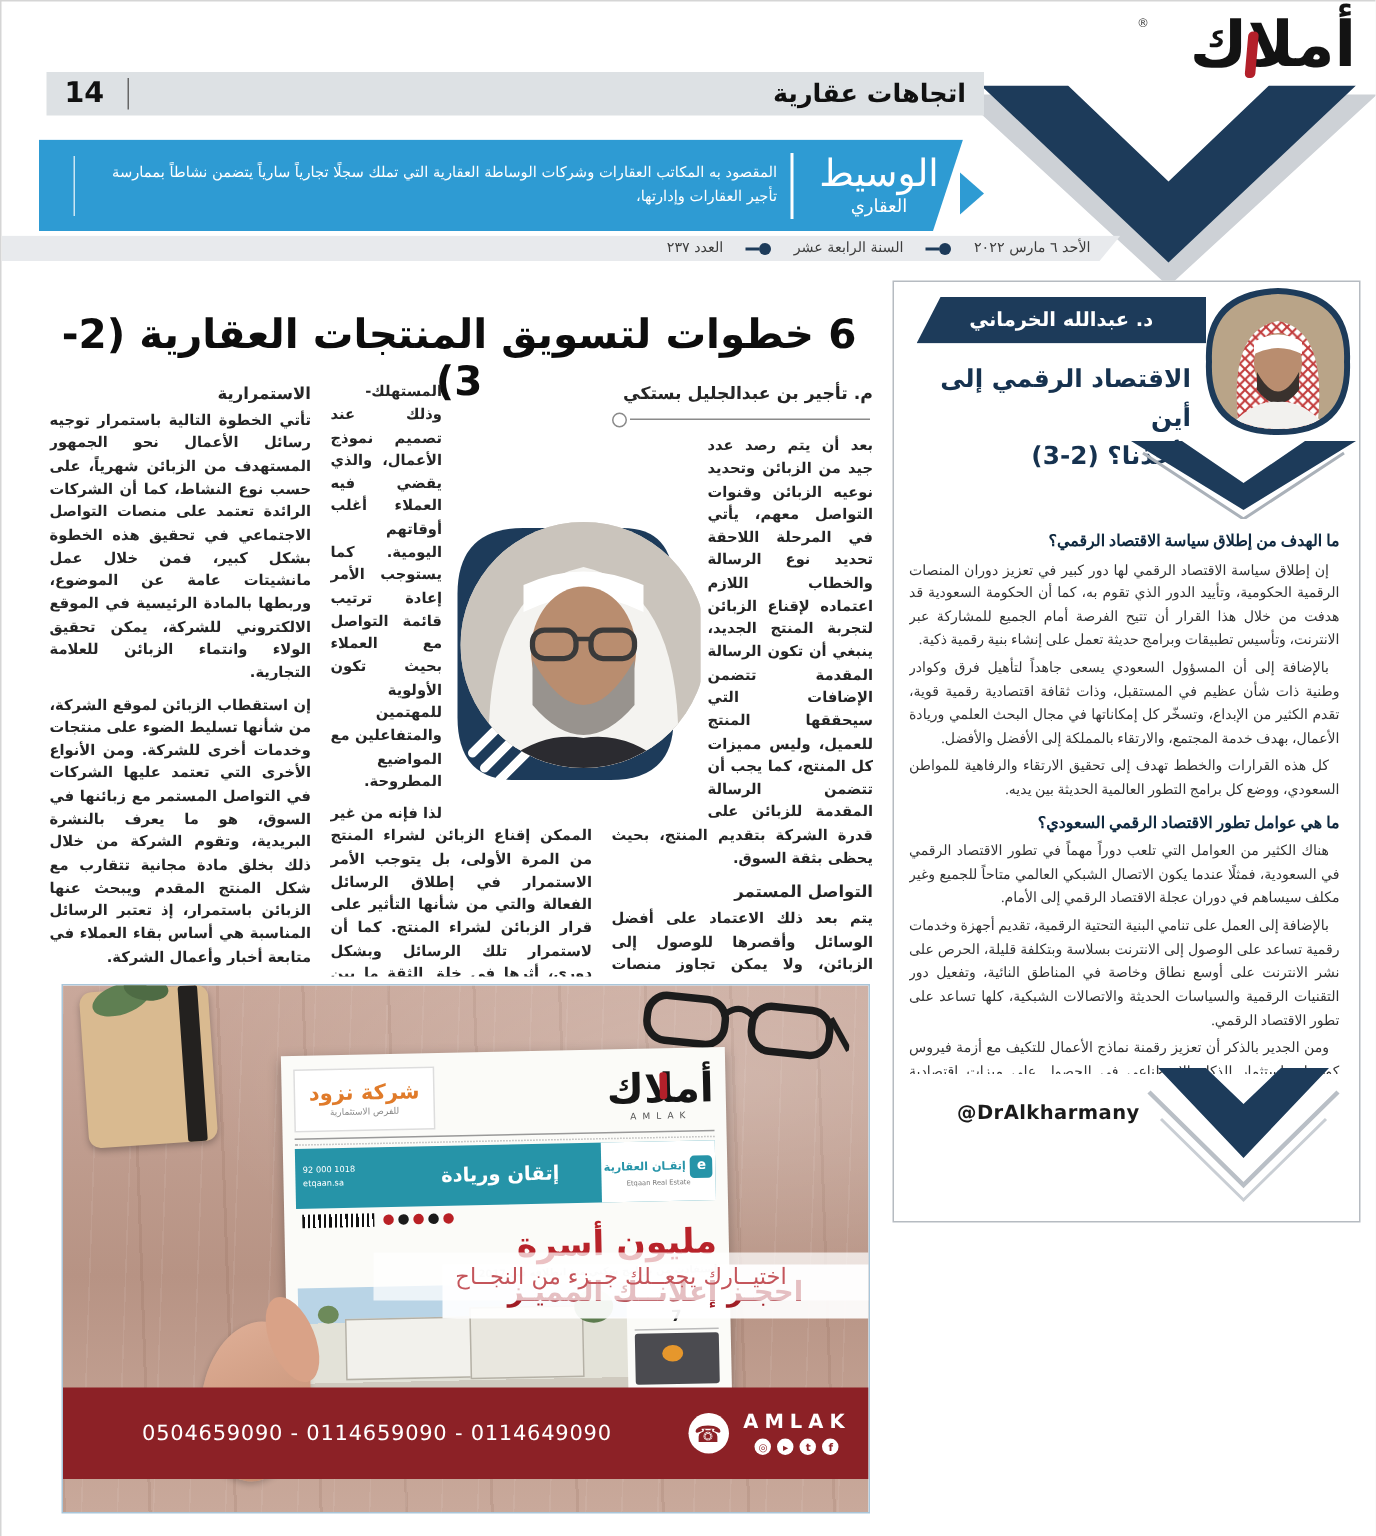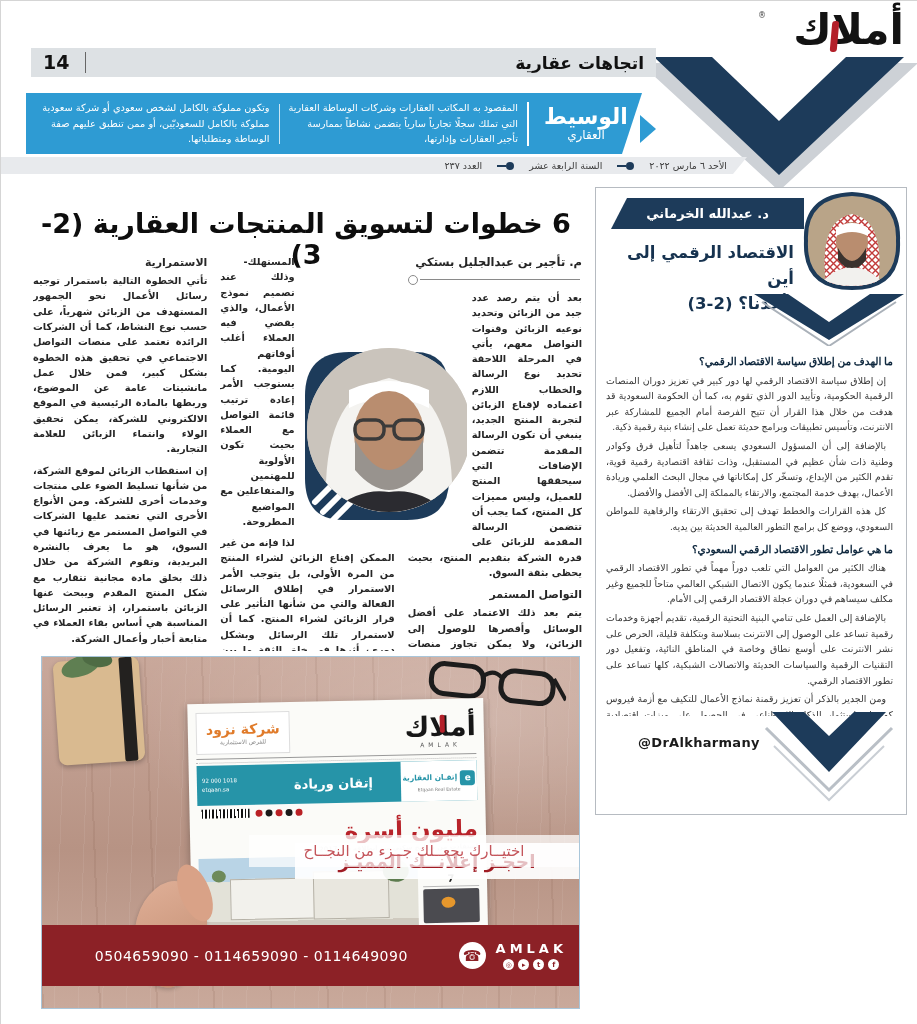--- a/index.html
+++ b/index.html
@@ -12,21 +12,21 @@
   .brand-reg{position:absolute;right:152px;top:10px;font-size:8px;color:#444;}
   .logo-chev{position:absolute;right:0;top:56px;width:278px;height:134px;}
   .section-bar{position:absolute;left:30px;top:47px;width:625px;height:29px;background:#dde1e4;
        display:flex;align-items:center;justify-content:space-between;padding:0 12px;box-sizing:border-box;}
   .section-title{font-weight:bold;font-size:17px;color:#111;}
   .page-num{font-weight:bold;font-size:19px;color:#111;border-right:1.5px solid #666;padding-right:16px;line-height:1.1;}
   .def-box{position:absolute;left:25px;top:92px;width:616px;height:61px;background:#2e9bd3;
        clip-path:polygon(0 0,100% 0,calc(100% - 20px) 100%,0 100%);
        display:flex;align-items:center;color:#fff;padding:0 8px 0 14px;box-sizing:border-box;}
   .def-term{width:96px;text-align:center;line-height:1.15;}
-  .def-term .t1{font-size:22px;font-weight:bold;}
+  .def-term .t1{font-size:25px;font-weight:normal;}
   .def-term .t2{font-size:12px;}
   .def-sep{width:2px;height:44px;background:#fff;margin:0 9px;flex:none;}
   .def-sep2{width:1px;height:40px;background:rgba(255,255,255,.75);margin:0 9px;flex:none;}
   .def-text{flex:1;font-size:9.8px;line-height:1.6;text-align:right;}
   .date-bar{position:absolute;left:0;top:156px;width:746px;height:17px;background:#e8eaed;
        clip-path:polygon(0 0,100% 0,calc(100% - 14px) 100%,0 100%);
        display:flex;align-items:center;gap:15px;padding:0 20px;box-sizing:border-box;font-size:9.5px;color:#3d3d3d;}
   .pin{width:17px;height:8px;position:relative;flex:none;}
   .pin::before{content:"";position:absolute;right:0;top:0;width:8px;height:8px;border-radius:50%;background:#1d3b5a;}
   .pin::after{content:"";position:absolute;left:0;top:3px;width:9px;height:2px;background:#1d3b5a;}
@@ -151,21 +151,20 @@
   </div>
 
   <div class="def-box">
     <div class="def-term">
       <div class="t1">الوسيط</div>
       <div class="t2">العقاري</div>
     </div>
     <div class="def-sep"></div>
     <div class="def-text">المقصود به المكاتب العقارات وشركات الوساطة العقارية التي تملك سجلًا تجارياً سارياً يتضمن نشاطاً بممارسة تأجير العقارات وإدارتها،</div>
     <div class="def-sep2"></div>
-    <div class="def-text">وتكون مملوكة بالكامل لشخص سعودي أو شركة سعودية مملوكة بالكامل للسعوديّين، أو ممن تنطبق عليهم صفة الوساطة ومتطلباتها.</div>
   </div>
 
   <div class="date-bar">
     <span>الأحد ٦ مارس ٢٠٢٢</span>
     <span class="pin"></span>
     <span>السنة الرابعة عشر</span>
     <span class="pin"></span>
     <span>العدد ٢٣٧</span>
   </div>
 

